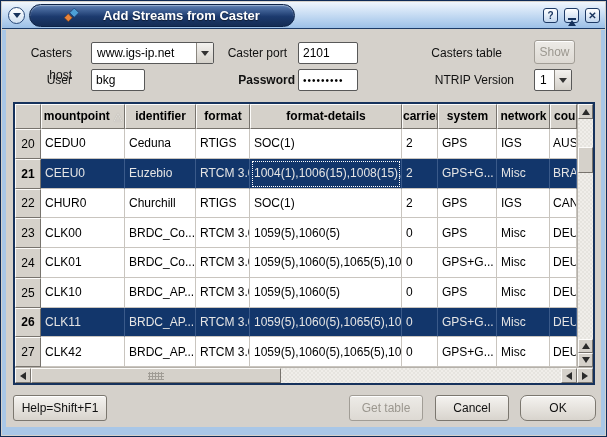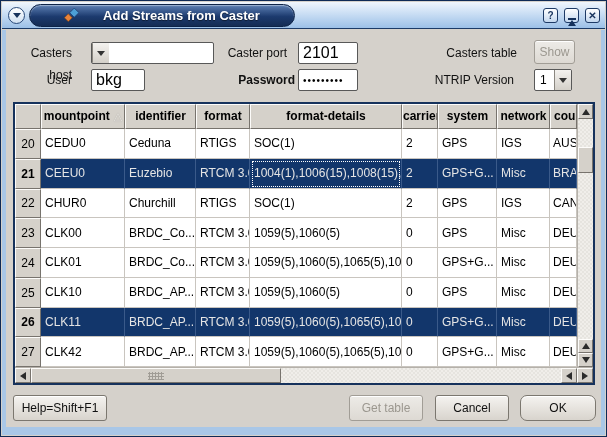--- a/index.html
+++ b/index.html
@@ -38,21 +38,21 @@
   .shade-glyph .tri-up { width:0; height:0; border-left:4px solid transparent; border-right:4px solid transparent; border-bottom:6px solid #16325c; }
   
   .content {
     position:absolute; top:29px; left:1px; right:1px; bottom:1px;
     border-left:4px solid #a9c7e7; border-right:4px solid #a9c7e7; border-bottom:8px solid #a9c7e7;
     background:#d5d1cb;
   }
   .lbl { position:absolute; height:22px; line-height:22px; font-size:12px; color:#111; text-align:right; }
   .field {
     position:absolute; height:22px; background:#fff; border:1px solid #585858; border-radius:2px;
-    font-size:16px; padding:0 4px; font-family:"Liberation Sans", sans-serif; color:#000;
+    font-size:12px; padding:0 4px; font-family:"Liberation Sans", sans-serif; color:#000;
   }
   .combo { position:absolute; height:22px; display:flex; border:1px solid #585858; border-radius:2px; background:#fff; overflow:hidden; }
   .combo .cval { flex:1; font-size:12px; line-height:20px; padding-left:5px; white-space:nowrap; overflow:hidden; }
   .combo .cbtn {
     width:17px; background:linear-gradient(#f4f2ef,#d4d0c9); border-left:1px solid #8a867f;
     display:flex; align-items:center; justify-content:center;
   }
   .tri-dn-sm { width:0; height:0; border-left:4px solid transparent; border-right:4px solid transparent; border-top:5px solid #333; }
   .btn {
     position:absolute; border:1px solid #7b776f; border-radius:3px;
@@ -144,27 +144,28 @@
     </div>
     <div class="tb-btn" style="right:5px;">
       <span>✕</span>
     </div>
   </div>
 
   <div class="content">
 
     <div class="lbl" style="left:0; width:66px; top:12px;">Casters host</div>
     <div class="combo" style="left:85px; top:12px; width:123px;">
+      <span class="cval">www.igs-ip.net</span>
       <span class="cbtn">
           <span class="tri-dn-sm"></span>
         </span>
     </div>
     <div class="lbl" style="left:150px; width:131px; top:12px;">Caster port</div>
     <input class="field" style="left: 292px; top: 12px; width: 60px;" value="2101">
-    <div class="lbl" style="left:383px; width:128px; top:12px;">Casters table</div>
+    <div class="lbl" style="left:368px; width:128px; top:12px;">Casters table</div>
     <div class="btn disabled" style="left:528px; top:10px; width:41px; height:24px;">
       <span>Show</span>
     </div>
 
     <div class="lbl" style="left:0; width:66px; top:39px;">User</div>
     <input class="field" style="left: 85px; top: 39px; width: 54px;" value="bkg">
     <div class="lbl" style="left:158px; width:131px; top:39px;font-weight:bold;">Password</div>
     <input class="field" style="left: 292px; top: 39px; width: 60px; font-size: 10px; letter-spacing: 1px;" value="•••••••••">
     <div class="lbl" style="left:380px; width:128px; top:39px;">NTRIP Version</div>
     <div class="combo" style="left:528px; top:39px; width:38px;">

